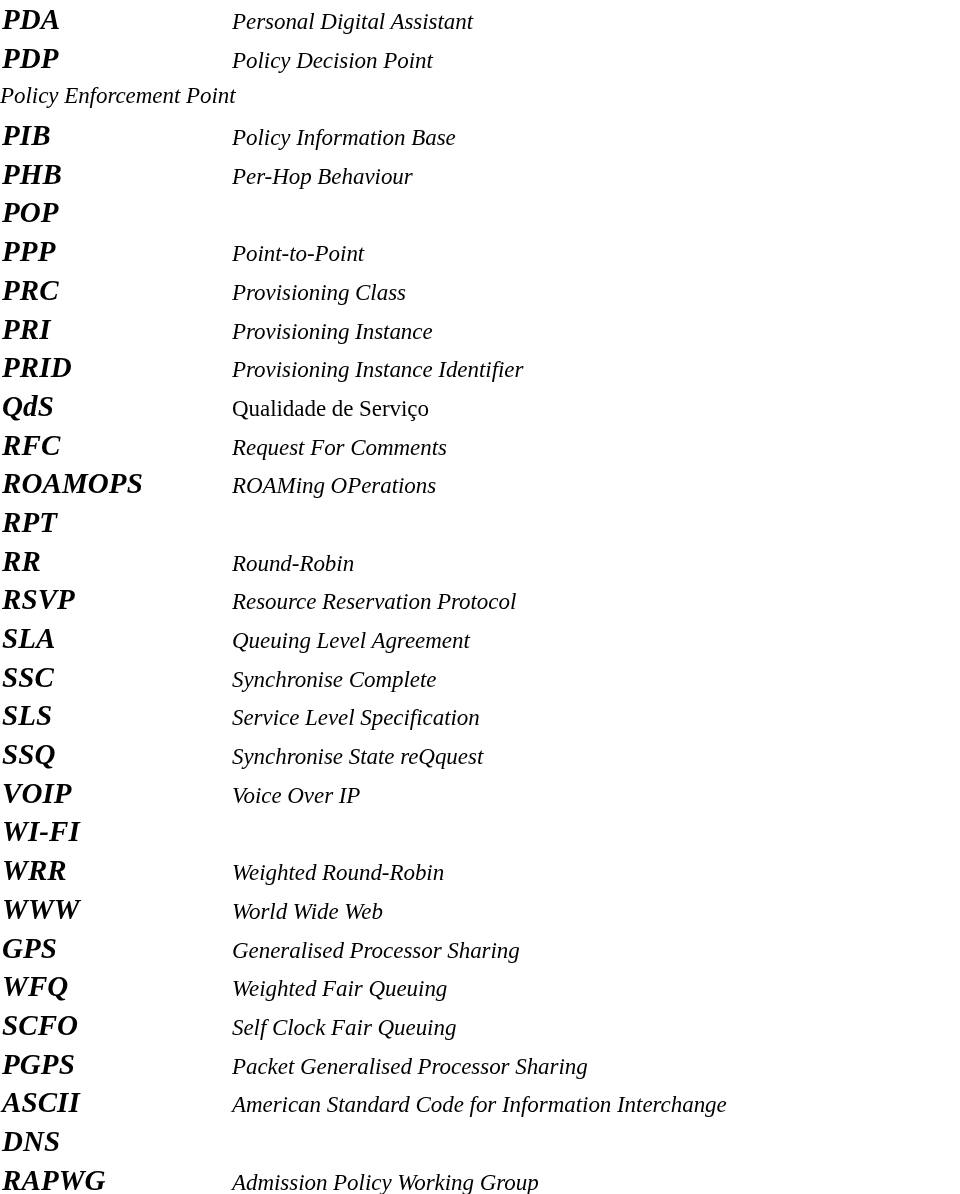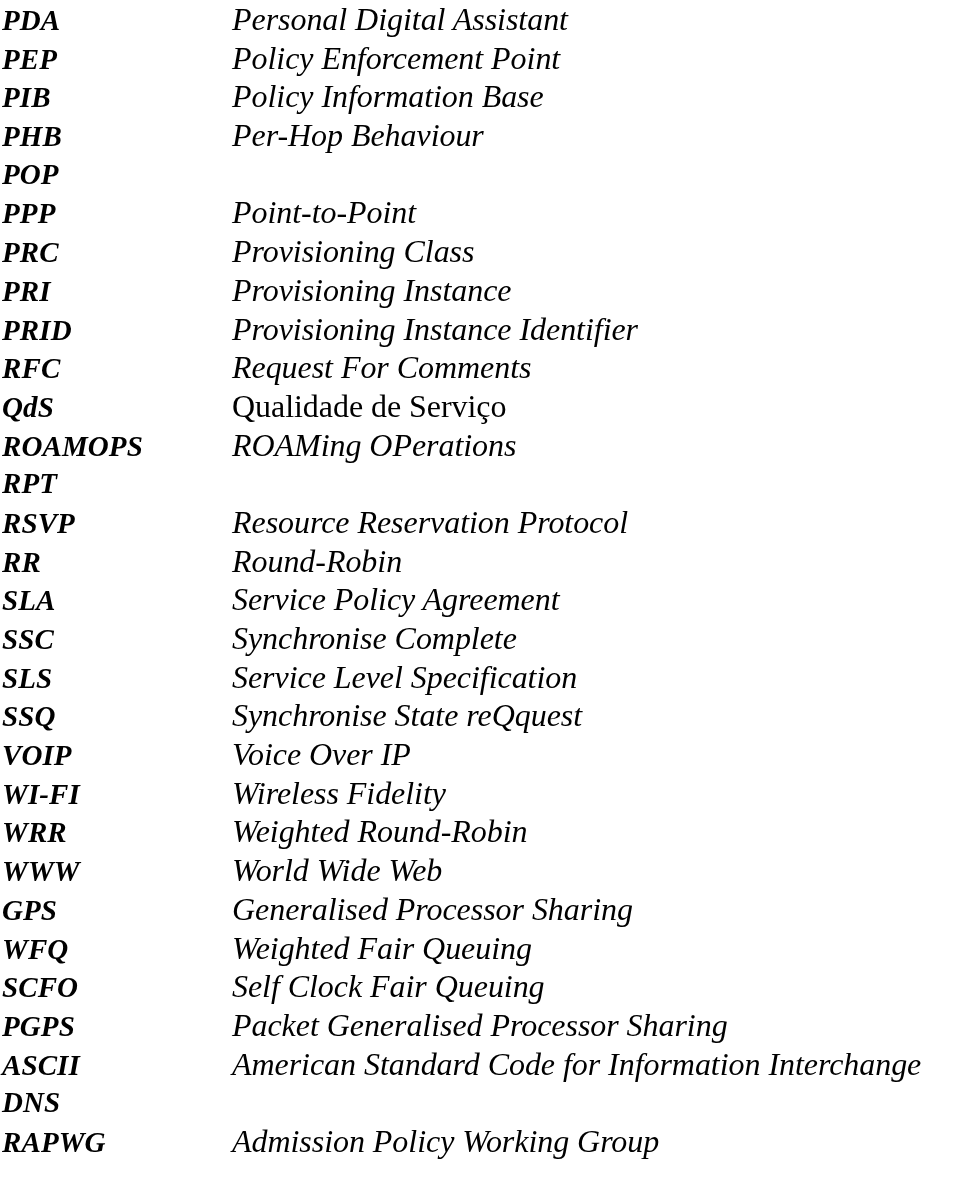--- a/index.html
+++ b/index.html
@@ -39,40 +39,43 @@
     font-style: italic;
     font-weight: bold;
     font-size: 29px;
     letter-spacing: 0.1px;
   }
 
   .expansion {
     flex: 1 1 auto;
     font-style: italic;
     font-weight: normal;
-    font-size: 32px;
+    font-size: 23px;
     letter-spacing: -0.05px;
   }
 
   
   .expansion.roman {
     font-style: normal;
   }
 </style>
 </head>
 <body>
 
 <div class="glossary">
 
 <div class="entry">
       <span class="abbr">PDA</span>
       <span class="expansion">Personal Digital Assistant</span>
     </div>
     <div class="entry">
-      <span class="abbr">PEP</span>
+      <span class="abbr">PDP</span>
+      <span class="expansion">Policy Decision Point</span>
+    </div>
+    <div class="entry">
       <span class="expansion">Policy Enforcement Point</span>
     </div>
     <div class="entry">
       <span class="abbr">PIB</span>
       <span class="expansion">Policy Information Base</span>
     </div>
     <div class="entry">
       <span class="abbr">PHB</span>
       <span class="expansion">Per-Hop Behaviour</span>
     </div>
@@ -89,65 +92,64 @@
     </div>
     <div class="entry">
       <span class="abbr">PRI</span>
       <span class="expansion">Provisioning Instance</span>
     </div>
     <div class="entry">
       <span class="abbr">PRID</span>
       <span class="expansion">Provisioning Instance Identifier</span>
     </div>
     <div class="entry">
+      <span class="abbr">QdS</span>
+      <span class="expansion roman">Qualidade de Serviço</span>
+    </div>
+    <div class="entry">
       <span class="abbr">RFC</span>
       <span class="expansion">Request For Comments</span>
-    </div>
-    <div class="entry">
-      <span class="abbr">QdS</span>
-      <span class="expansion roman">Qualidade de Serviço</span>
     </div>
     <div class="entry">
       <span class="abbr">ROAMOPS</span>
       <span class="expansion">ROAMing OPerations</span>
     </div>
     <div class="entry">
       <span class="abbr">RPT</span>
     </div>
     <div class="entry">
+      <span class="abbr">RR</span>
+      <span class="expansion">Round-Robin</span>
+    </div>
+    <div class="entry">
       <span class="abbr">RSVP</span>
       <span class="expansion">Resource Reservation Protocol</span>
     </div>
     <div class="entry">
-      <span class="abbr">RR</span>
-      <span class="expansion">Round-Robin</span>
-    </div>
-    <div class="entry">
       <span class="abbr">SLA</span>
-      <span class="expansion">Service Policy Agreement</span>
+      <span class="expansion">Queuing Level Agreement</span>
     </div>
     <div class="entry">
       <span class="abbr">SSC</span>
       <span class="expansion">Synchronise Complete</span>
     </div>
     <div class="entry">
       <span class="abbr">SLS</span>
       <span class="expansion">Service Level Specification</span>
     </div>
     <div class="entry">
       <span class="abbr">SSQ</span>
       <span class="expansion">Synchronise State reQquest</span>
     </div>
     <div class="entry">
       <span class="abbr">VOIP</span>
       <span class="expansion">Voice Over IP</span>
     </div>
     <div class="entry">
       <span class="abbr">WI-FI</span>
-      <span class="expansion">Wireless Fidelity</span>
     </div>
     <div class="entry">
       <span class="abbr">WRR</span>
       <span class="expansion">Weighted Round-Robin</span>
     </div>
     <div class="entry">
       <span class="abbr">WWW</span>
       <span class="expansion">World Wide Web</span>
     </div>
     <div class="entry">

